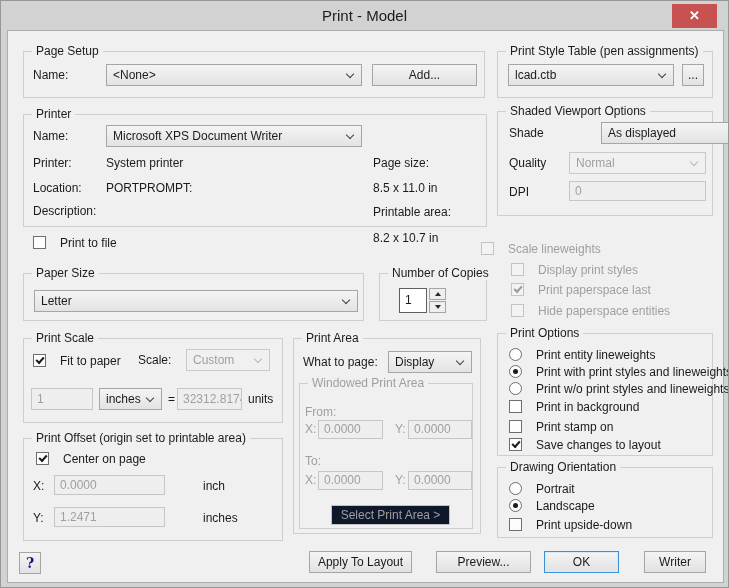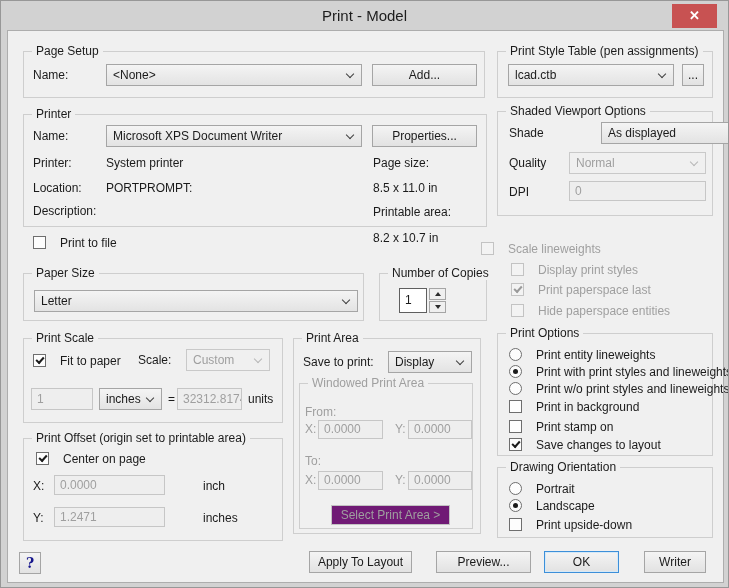--- a/index.html
+++ b/index.html
@@ -27,21 +27,21 @@
           transform:rotate(45deg); }
   .combo.disabled { background:#f0f0f0; border-color:#c9c9c9; }
   .combo.disabled .combo-text { color:#9f9f9f; }
   .combo.disabled .chev { border-color:#b7b7b7; }
   .tinput { position:absolute; height:22px; line-height:20px; padding-left:5px;
             background:#eeeeee; border:1px solid #c6c6c6; color:#9f9f9f; white-space:nowrap; overflow:hidden; }
   .tinput.sm { height:19px; line-height:17px; }
   .btn { position:absolute; height:22px; line-height:20px; text-align:center;
          background:linear-gradient(to bottom,#f4f4f4,#e2e2e2); border:1px solid #a5a5a5; }
   .btn.default { border:1px solid #3c8fd9; box-shadow:inset 0 0 0 1px #d6e9f7; }
-  .btn.disabled { color:#9f9f9f; background:#701a75; border-color:#c2c2c2; }
+  .btn.disabled { color:#9f9f9f; background:#0f172a; border-color:#c2c2c2; }
   .ctrl-row { position:absolute; display:flex; align-items:center; gap:14px; height:15px; white-space:nowrap; }
   .ctrl-row.dis { color:#9f9f9f; }
   .cb { position:relative; width:13px; height:13px; background:#fdfdfd; border:1px solid #6e6e6e; flex:0 0 auto; }
   .cb.checked::after { content:""; position:absolute; left:2px; top:2px; width:6px; height:3px;
           border-left:2px solid #1c1c1c; border-bottom:2px solid #1c1c1c; transform:rotate(-48deg); }
   .cb.disabled { border-color:#c3c3c3; background:#f3f3f3; }
   .cb.disabled.checked::after { border-color:#9a9a9a; }
   .radio { position:relative; width:13px; height:13px; border-radius:50%;
            background:#fdfdfd; border:1px solid #6e6e6e; flex:0 0 auto; }
   .radio.checked::after { content:""; position:absolute; left:3px; top:3px; width:5px; height:5px;
@@ -95,21 +95,20 @@
   <div class="btn" style="left:681px;top:63px;width:22px">...</div>
 
   <div class="group" style="left:22px;top:113px;width:464px;height:113px">
     <span class="gtitle">Printer</span>
   </div>
   <span class="lbl" style="left:32px;top:124px">Name:</span>
   <div class="combo" style="left:105px;top:124px;width:256px">
     <span class="combo-text">Microsoft XPS Document Writer</span>
     <span class="chev"></span>
   </div>
-  <div class="btn" style="left:371px;top:124px;width:105px">Properties...</div>
   <span class="lbl" style="left:32px;top:151px">Printer:</span>
   <span class="lbl" style="left:105px;top:151px">System printer</span>
   <span class="lbl" style="left:32px;top:176px">Location:</span>
   <span class="lbl" style="left:105px;top:176px">PORTPROMPT:</span>
   <span class="lbl" style="left:32px;top:199px">Description:</span>
   <div class="ctrl-row" style="left:32px;top:234px">
     <span class="cb"></span>
     <span>Print to file</span>
   </div>
   <span class="lbl" style="left:372px;top:151px">Page size:</span>
@@ -204,21 +203,21 @@
   <span class="lbl" style="left:32px;top:474px">X:</span>
   <div class="tinput" style="left:53px;top:474px;width:111px;height:20px;line-height:18px">0.0000</div>
   <span class="lbl" style="left:202px;top:474px">inch</span>
   <span class="lbl" style="left:32px;top:506px">Y:</span>
   <div class="tinput" style="left:53px;top:506px;width:111px;height:20px;line-height:18px">1.2471</div>
   <span class="lbl" style="left:202px;top:506px">inches</span>
 
   <div class="group" style="left:292px;top:337px;width:188px;height:196px">
     <span class="gtitle">Print Area</span>
   </div>
-  <span class="lbl" style="left:302px;top:350px">Save to print:</span>
+  <span class="lbl" style="left:302px;top:350px">What to page:</span>
   <div class="combo" style="left:387px;top:350px;width:84px">
     <span class="combo-text">Display</span>
     <span class="chev"></span>
   </div>
   <div class="group" style="left:298px;top:382px;width:174px;height:146px">
     <span class="gtitle dis">Windowed Print Area</span>
   </div>
   <span class="lbl dis" style="left:304px;top:400px">From:</span>
   <span class="lbl dis" style="left:304px;top:419px;height:19px;line-height:19px">X:</span>
   <div class="tinput sm" style="left:317px;top:419px;width:65px">0.0000</div>

